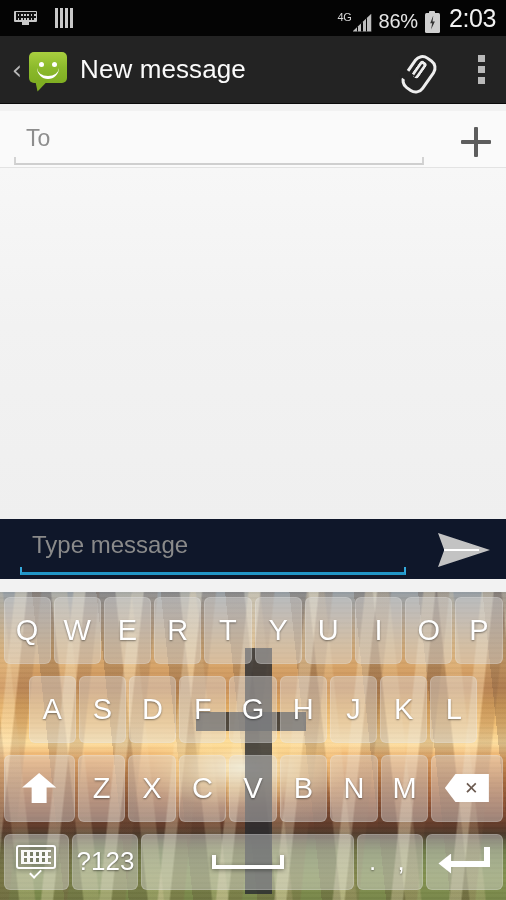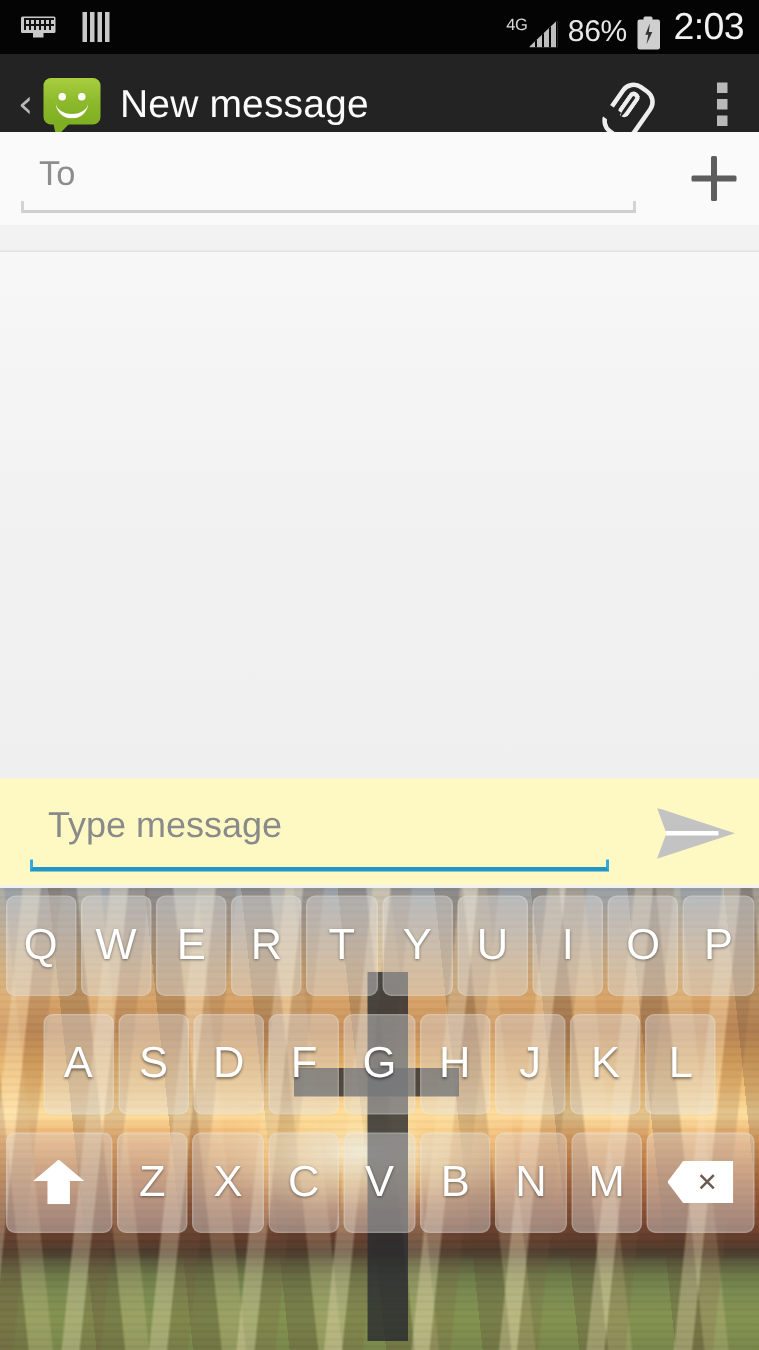--- a/index.html
+++ b/index.html
@@ -246,21 +246,21 @@
   }
   .overflow-icon i {
     display: block;
     width: 7px; height: 7px;
     background: #b9b9b9;
   }
 
   
   .to-row {
     position: absolute;
-    left: 0; top: 88px;
+    left: 0; top: 111px;
     width: 506px; height: 62px;
     background: #fafafa;
     display: flex;
     align-items: center;
     box-sizing: border-box;
     padding: 0 0 0 14px;
   }
   .to-field {
     flex: 1;
     margin-right: 22px;
@@ -308,22 +308,22 @@
     left: 0; top: 167px;
     width: 506px; height: 352px;
     background: linear-gradient(to bottom, #f7f7f7 0%, #f2f2f2 45%, #efefef 100%);
     border-top: 1px solid #e3e3e3;
   }
 
   
   .compose {
     position: absolute;
     left: 0; top: 519px;
-    width: 506px; height: 71px;
-    background: #fef9c3;
+    width: 506px; height: 60px;
+    background: #0f172a;
     display: flex;
     align-items: center;
     box-sizing: border-box;
     padding-left: 20px;
   }
   .compose-field {
     flex: 1;
     position: relative;
     height: 52px;
     margin-right: 10px;
@@ -687,17 +687,37 @@
         <span class="key">N</span>
         <span class="key">M</span>
         <span class="key wide-bk">
           <span class="ic-back">
             <span class="shape"></span>
               <span class="x">✕</span>
           </span>
         </span>
       </div>
 
+      <div class="kb-row r4">
+        <span class="key k-kbd">
+          <span class="ic-kbd">
+            <span class="frame"></span>
+              <span class="chev"></span>
+          </span>
+        </span>
+        <span class="key k-sym">?123</span>
+        <span class="key k-space">
+          <span class="ic-space"></span>
+        </span>
+        <span class="key k-dot kb-dot-label">. ,</span>
+        <span class="key k-enter">
+          <span class="ic-enter">
+            <span class="bar"></span>
+              <span class="up"></span>
+              <span class="arrow"></span>
+          </span>
+        </span>
+      </div>
 
     </div>
   </div>
 
 </div>
 
 </body></html>

